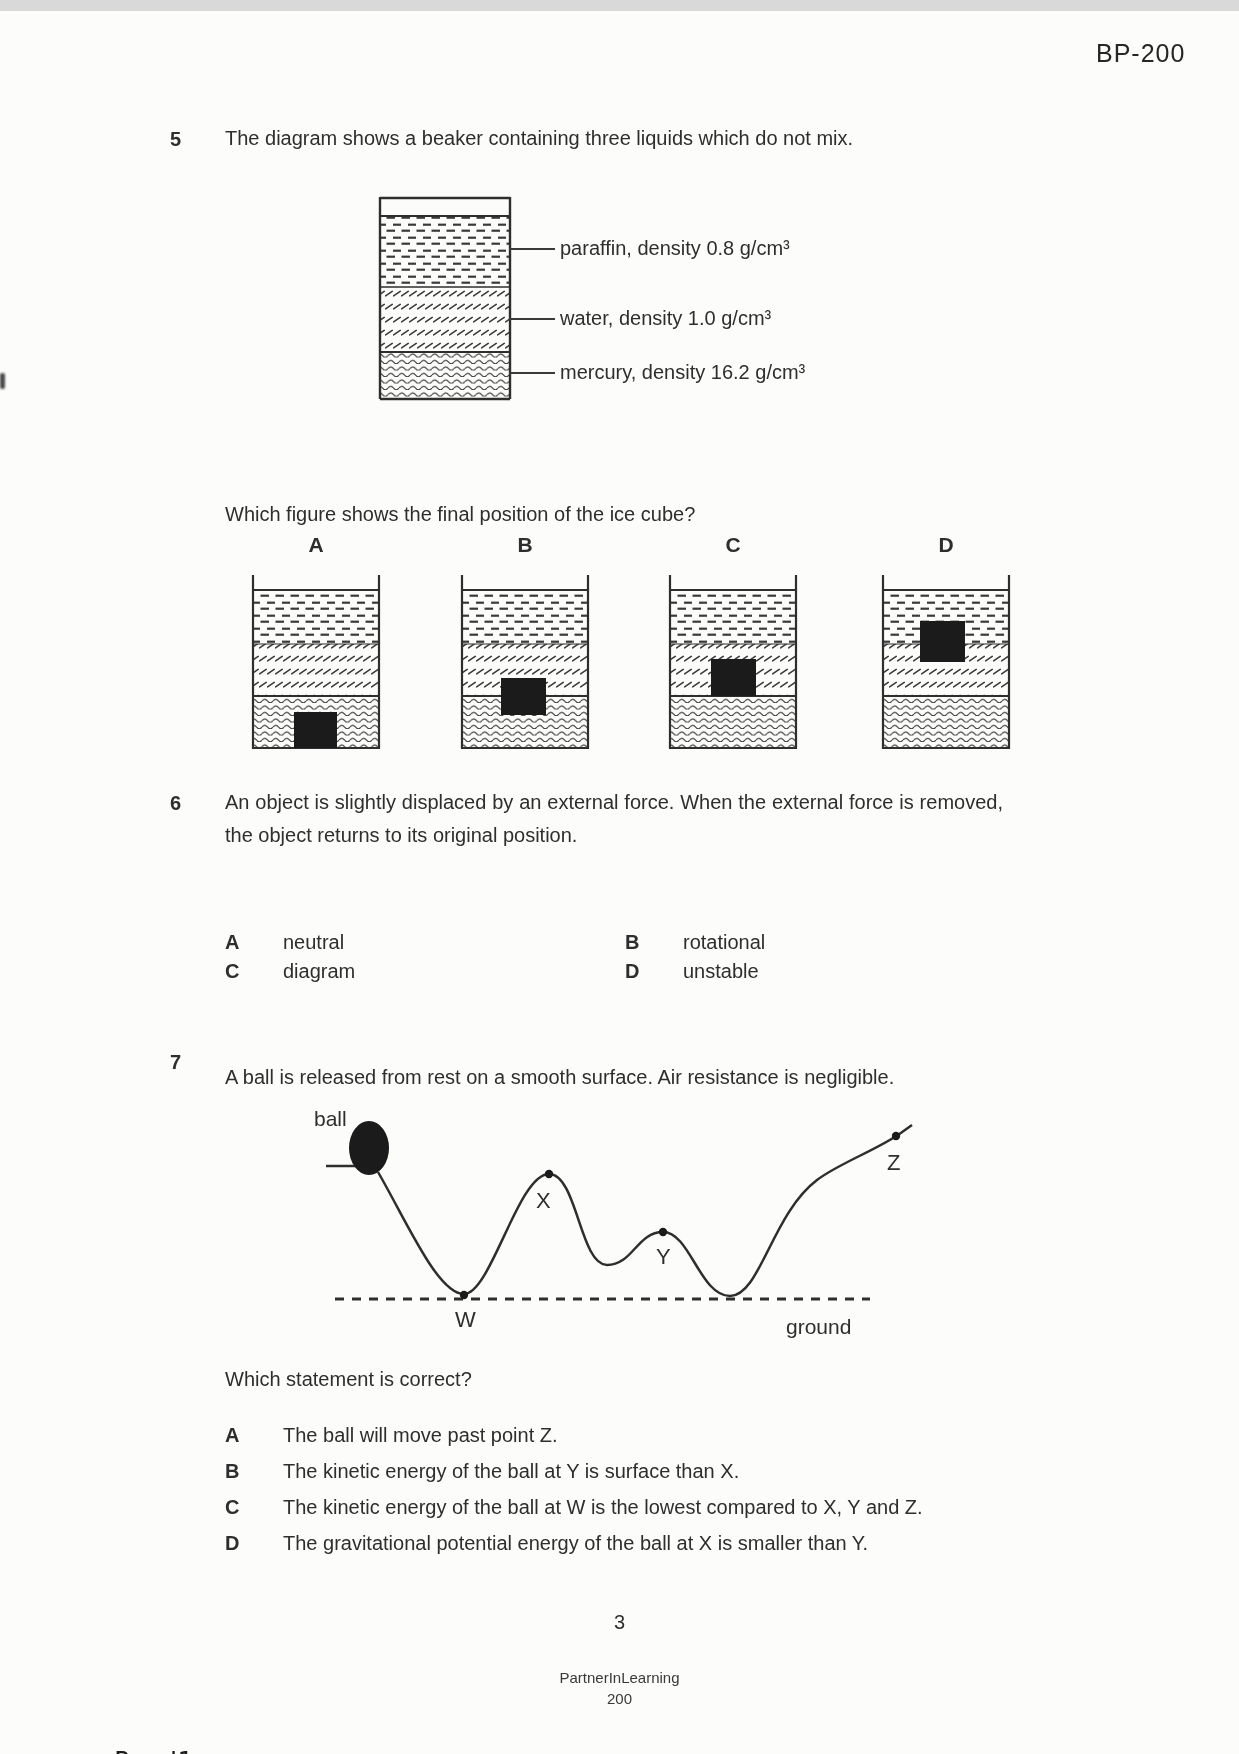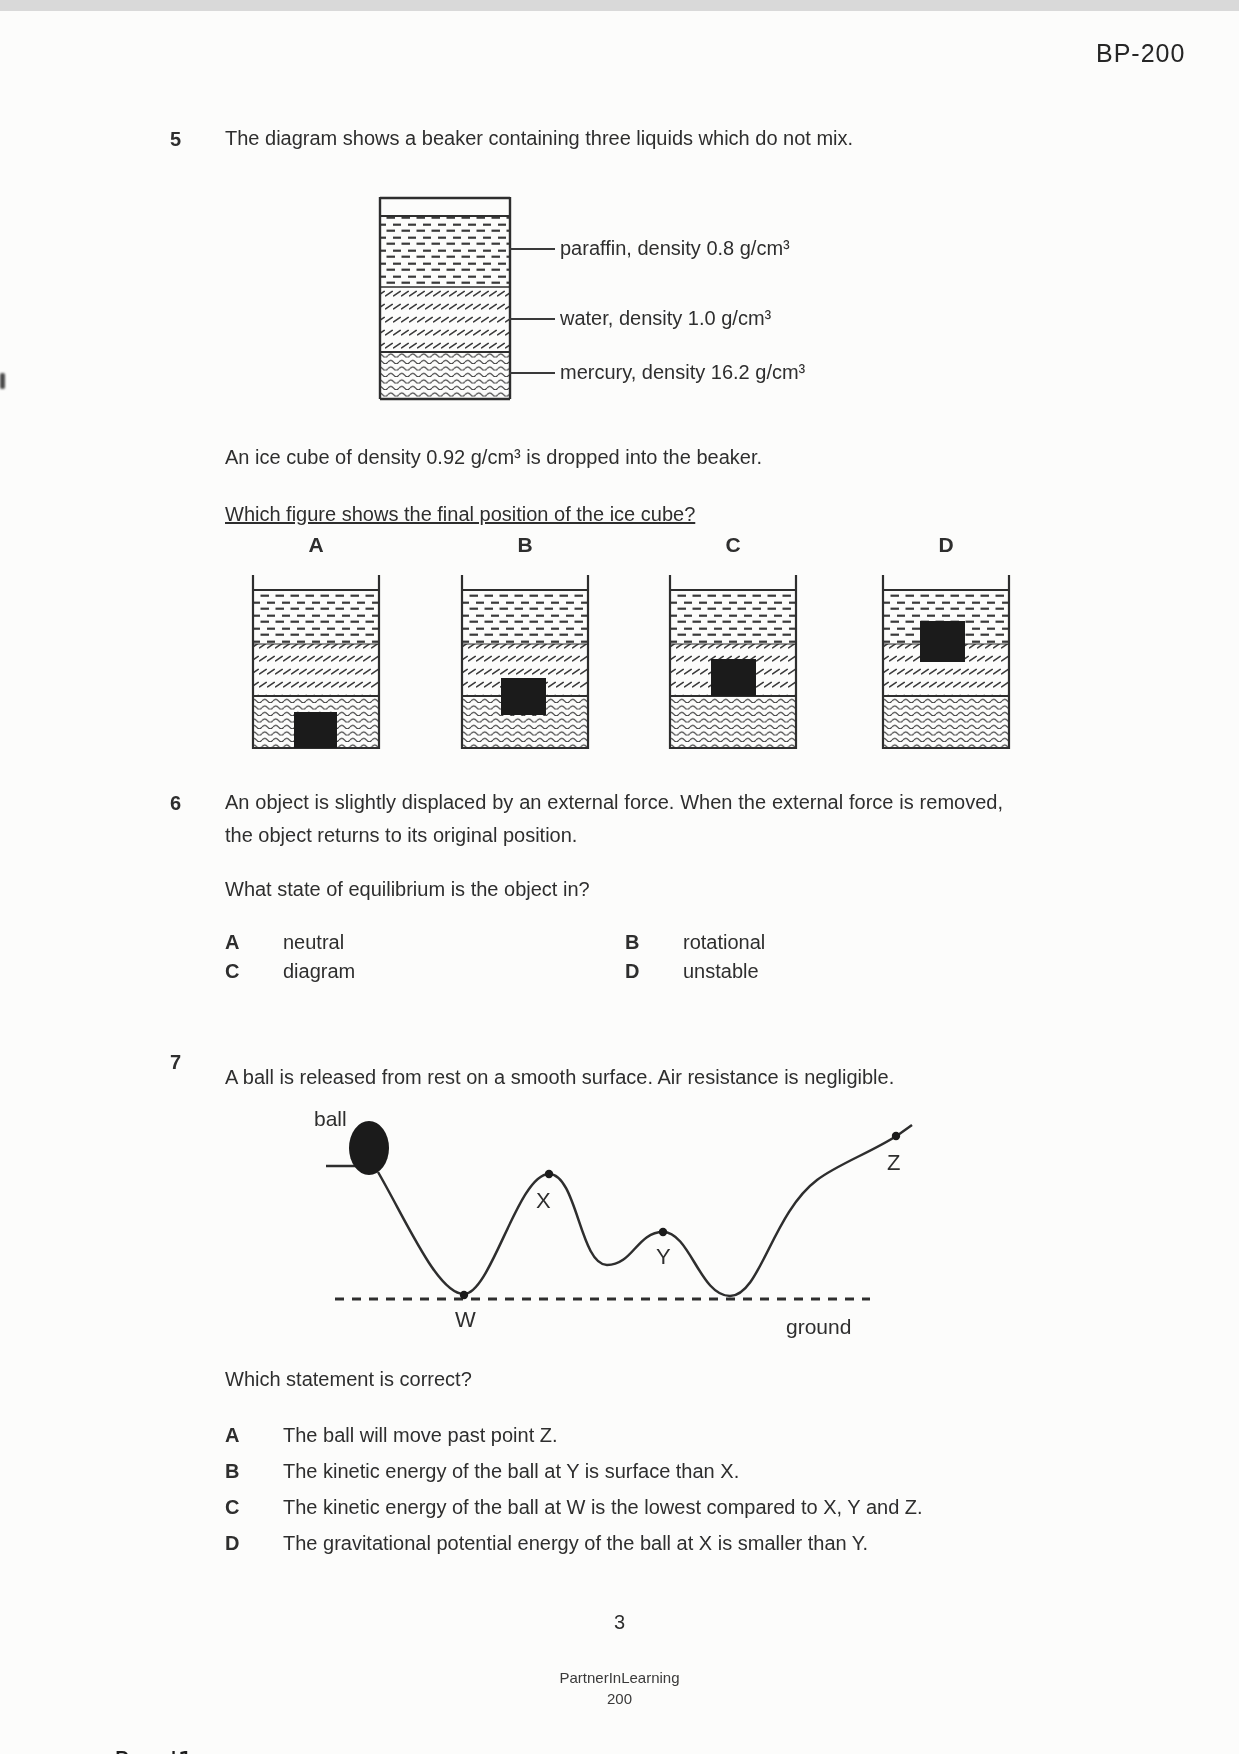--- a/index.html
+++ b/index.html
@@ -67,22 +67,21 @@
     <line x1="3" y1="157" x2="133" y2="157" stroke="#2e2e2e" stroke-width="2"></line>
   </svg>
 
   <div class="abs leader" style="left:509px;top:237px;width:46px;"></div>
   <div class="abs leader" style="left:509px;top:307px;width:46px;"></div>
   <div class="abs leader" style="left:509px;top:361px;width:46px;"></div>
   <div class="abs beaker-label" style="left:560px;top:226px;">paraffin, density 0.8 g/cm³</div>
   <div class="abs beaker-label" style="left:560px;top:296px;">water, density 1.0 g/cm³</div>
   <div class="abs beaker-label" style="left:560px;top:350px;">mercury, density 16.2 g/cm³</div>
 
-  <div class="abs txt" style="left:225px;top:430px;">An ice cube of density 0.92 g/cm³ is dropped into the beaker.</div>
-  <div class="abs txt" style="left:225px;top:487px;text-decoration:underline;">Which figure shows the final position of the ice cube?</div>
+  <div class="abs txt" style="left:225px;top:487px;">Which figure shows the final position of the ice cube?</div>
 
   <div class="abs fig" style="left:251px;top:522px;">
     <div class="fig-label">A</div>
     <svg width="130" height="180" viewBox="0 0 130 180">
       <rect x="3" y="17" width="124" height="54" fill="url(#pat-paraffin)"></rect>
       <rect x="3" y="71" width="124" height="52" fill="url(#pat-water)"></rect>
       <rect x="3" y="123" width="124" height="52" fill="url(#pat-mercury)"></rect>
       <path d="M2,2 V175 H128 V2" fill="none" stroke="#2e2e2e" stroke-width="2.2"></path>
       <line x1="2" y1="17" x2="128" y2="17" stroke="#2e2e2e" stroke-width="2"></line>
       <line x1="2" y1="71" x2="128" y2="71" stroke="#2e2e2e" stroke-width="1.2"></line>
@@ -128,21 +127,20 @@
       <path d="M2,2 V175 H128 V2" fill="none" stroke="#2e2e2e" stroke-width="2.2"></path>
       <line x1="2" y1="17" x2="128" y2="17" stroke="#2e2e2e" stroke-width="2"></line>
       <line x1="2" y1="71" x2="128" y2="71" stroke="#2e2e2e" stroke-width="1.2"></line>
       <line x1="2" y1="123" x2="128" y2="123" stroke="#2e2e2e" stroke-width="2"></line>
       <rect x="39" y="48" width="45" height="41" fill="#1b1b1b"></rect>
     </svg>
   </div>
 
   <div class="abs qnum" style="left:170px;top:781px;">6</div>
   <div class="abs txt q6-para" style="left:225px;top:775px;">An object is slightly displaced by an external force. When the external force is removed, the object returns to its original position.</div>
-  <div class="abs txt" style="left:225px;top:862px;">What state of equilibrium is the object in?</div>
 
   <div class="abs q6-options" style="left:225px;top:920px;">
     <div class="letter bold">A</div>
     <div>neutral</div>
     <div class="letter bold">B</div>
     <div>rotational</div>
     <div class="letter bold">C</div>
     <div>diagram</div>
     <div class="letter bold">D</div>
     <div>unstable</div>

